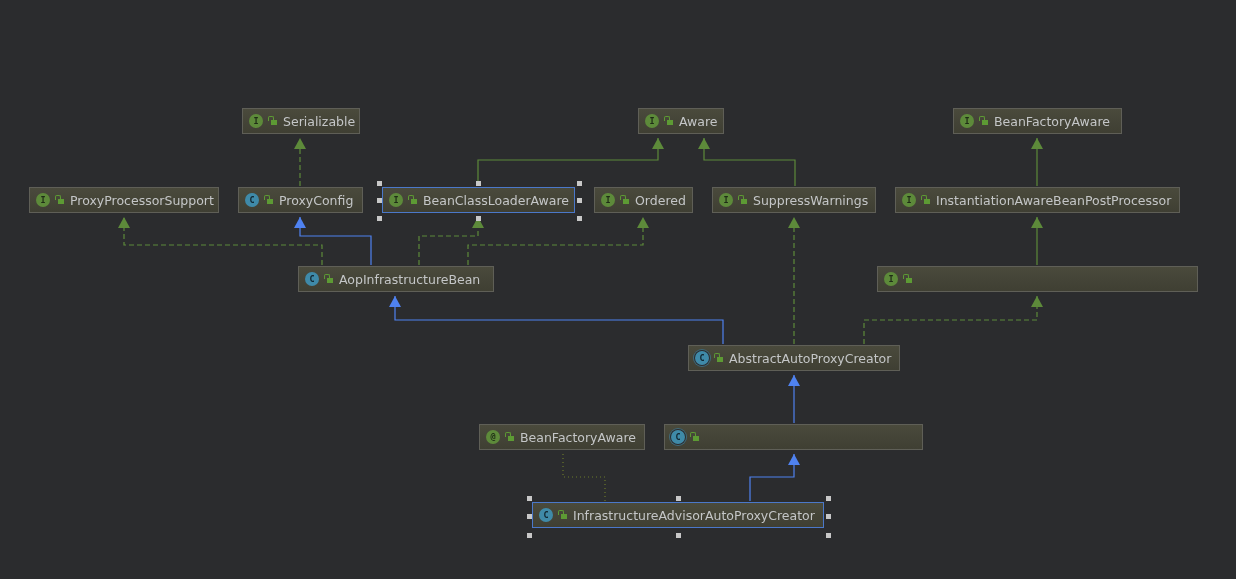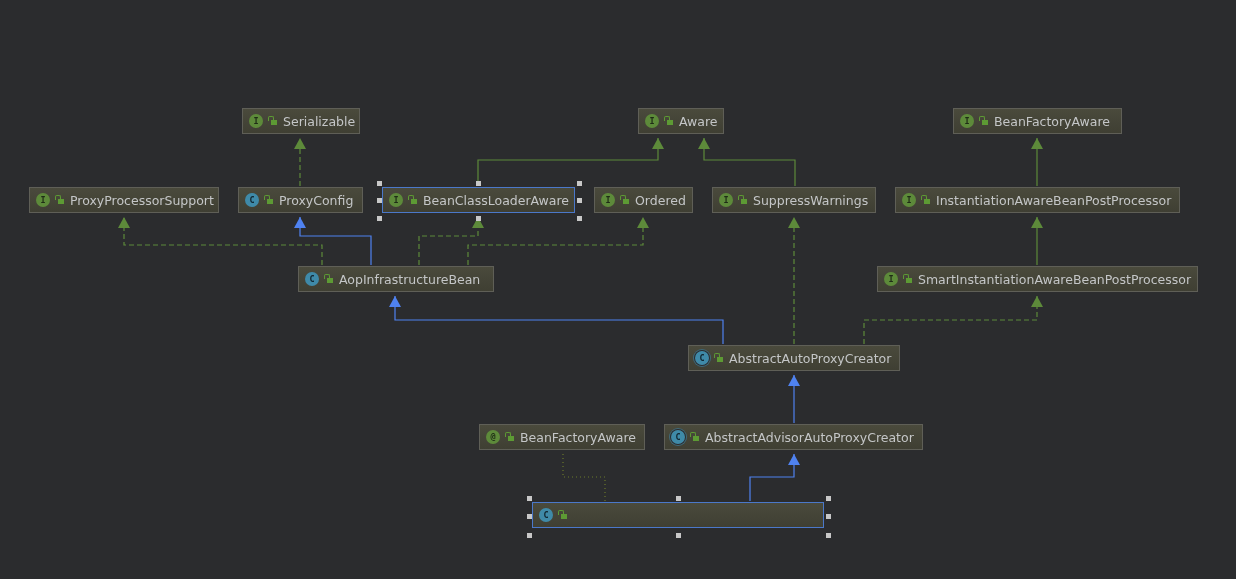--- a/index.html
+++ b/index.html
@@ -175,44 +175,43 @@
 
 <div class="node" style="left:298px;top:266px;width:196px;">
   <span class="kind class">C</span>
   <span class="lock"></span>
   <span>AopInfrastructureBean</span>
 </div>
 
 <div class="node" style="left:877px;top:266px;width:321px;">
   <span class="kind interface">I</span>
   <span class="lock"></span>
-  <span>SmartInstantiationAwareBeanPostProcessor</span>
 </div>
 
 <div class="node" style="left:688px;top:345px;width:212px;">
   <span class="kind abstract">C</span>
   <span class="lock"></span>
   <span>AbstractAutoProxyCreator</span>
 </div>
 
 <div class="node" style="left:479px;top:424px;width:166px;">
   <span class="kind annotation">@</span>
   <span class="lock"></span>
   <span>BeanFactoryAware</span>
 </div>
 
 <div class="node" style="left:664px;top:424px;width:259px;">
   <span class="kind abstract">C</span>
   <span class="lock"></span>
-  <span>AbstractAdvisorAutoProxyCreator</span>
 </div>
 
 <div class="node selected" style="left:532px;top:502px;width:292px;">
   <span class="kind class">C</span>
   <span class="lock"></span>
+  <span>InfrastructureAdvisorAutoProxyCreator</span>
 </div>
 <span class="handle" style="left:527px;top:496px;"></span>
 <span class="handle" style="left:676px;top:496px;"></span>
 <span class="handle" style="left:826px;top:496px;"></span>
 <span class="handle" style="left:527px;top:514px;"></span>
 <span class="handle" style="left:826px;top:514px;"></span>
 <span class="handle" style="left:527px;top:533px;"></span>
 <span class="handle" style="left:676px;top:533px;"></span>
 <span class="handle" style="left:826px;top:533px;"></span>
 

